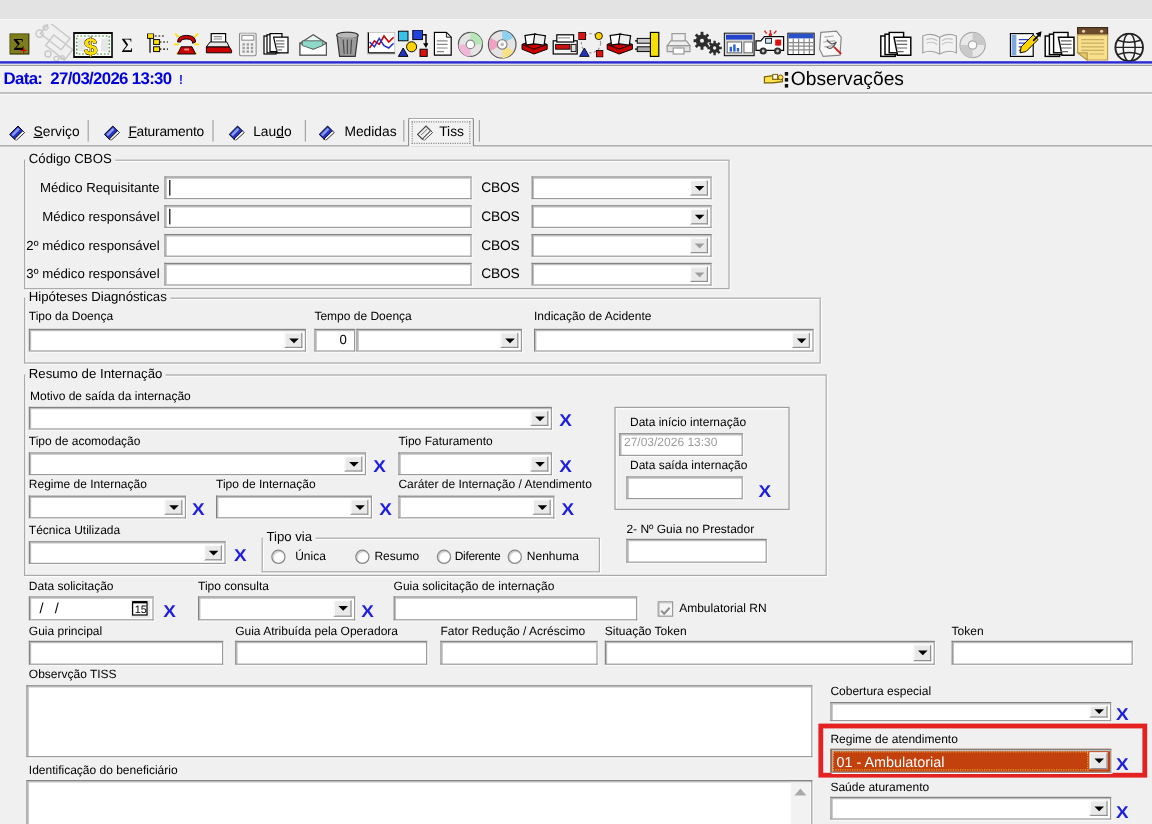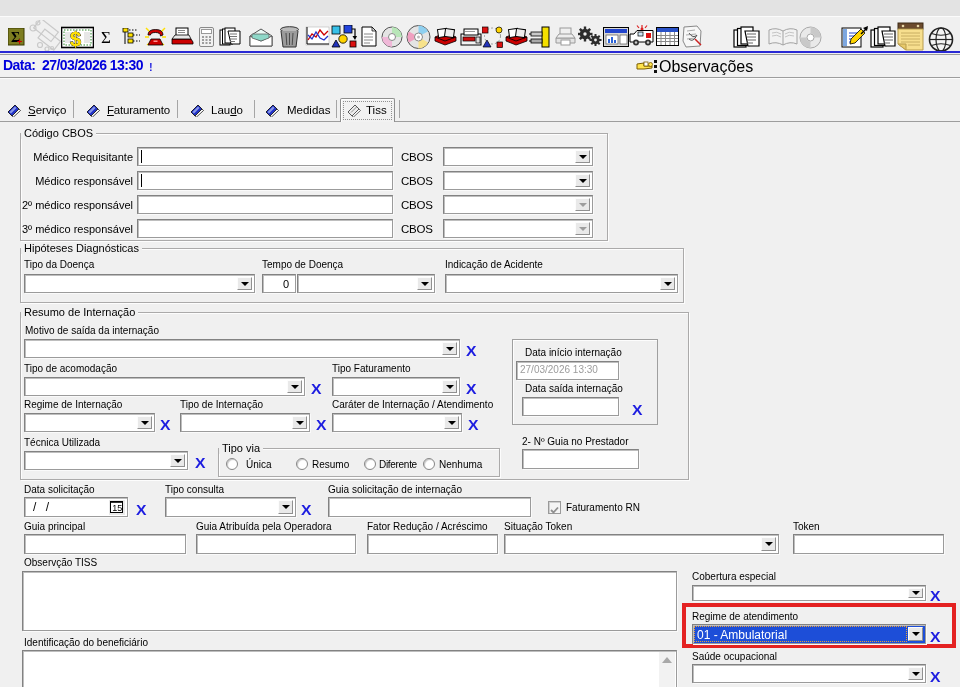--- a/index.html
+++ b/index.html
@@ -550,21 +550,21 @@
         <div class="ab">
           <div class="tri"></div>
         </div>
       </div>
   <div class="x" style="left:301px;top:503px">X</div>
   <div class="l" style="left:328px;top:484px">Guia solicitação de internação</div>
   <div class="in" style="left:328px;top:497px;width:203px;height:20px"></div>
   <div style="position:absolute;left:548px;top:501px;width:13px;height:13px;background:#f4f4f4;border:1px solid #9a9a9a;box-shadow:inset 1px 1px 0 #cfcfcf"><svg width="11" height="11" viewBox="0 0 11 11">
           <polyline points="2,5 4.5,7.5 9,2.5" fill="none" stroke="#8f8f8f" stroke-width="1.8"></polyline>
         </svg></div>
-  <div class="l" style="left:566px;top:502px">Faturamento RN</div>
+  <div class="l" style="left:566px;top:502px">Ambulatorial RN</div>
 
   <div class="l" style="left:24px;top:521px">Guia principal</div>
   <div class="in" style="left:24px;top:534px;width:162px;height:20px"></div>
   <div class="l" style="left:196px;top:521px">Guia Atribuída pela Operadora</div>
   <div class="in" style="left:196px;top:534px;width:160px;height:20px"></div>
   <div class="l" style="left:367px;top:521px">Fator Redução / Acréscimo</div>
   <div class="in" style="left:367px;top:534px;width:131px;height:20px"></div>
   <div class="l" style="left:504px;top:521px">Situação Token</div>
   <div class="dd" style="left:504px;top:534px;width:275px;height:20px">
         <div class="ab">
@@ -584,29 +584,29 @@
 
   <div class="l" style="left:692px;top:571px">Cobertura especial</div>
   <div class="dd" style="left:692px;top:585px;width:234px;height:16px">
         <div class="ab">
           <div class="tri"></div>
         </div>
       </div>
   <div class="x" style="left:930px;top:589px">X</div>
   <div style="position:absolute;left:682px;top:603px;width:274px;height:45px;border:4px solid #e42222"></div>
   <div class="l" style="left:692px;top:611px">Regime de atendimento</div>
-  <div class="dd" style="left:692px;top:624px;width:234px;height:20px;background:#1d4ed8">
+  <div class="dd" style="left:692px;top:624px;width:234px;height:20px;background:#c2410c">
         <div style="position:absolute;left:1px;top:1px;right:18px;bottom:1px;border:1px dotted #e9a13b"></div>
         <div style="position:absolute;left:4px;top:3px;color:#fff;font-size:12px">01 - Ambulatorial</div>
         <div class="ab">
           <div class="tri"></div>
         </div>
       </div>
   <div class="x" style="left:930px;top:630px">X</div>
-  <div class="l" style="left:692px;top:651px">Saúde ocupacional</div>
+  <div class="l" style="left:692px;top:651px">Saúde aturamento</div>
   <div class="dd" style="left:692px;top:664px;width:234px;height:19px">
         <div class="ab">
           <div class="tri"></div>
         </div>
       </div>
   <div class="x" style="left:930px;top:670px">X</div>
   </div>
 </div>
 
 </body></html>

